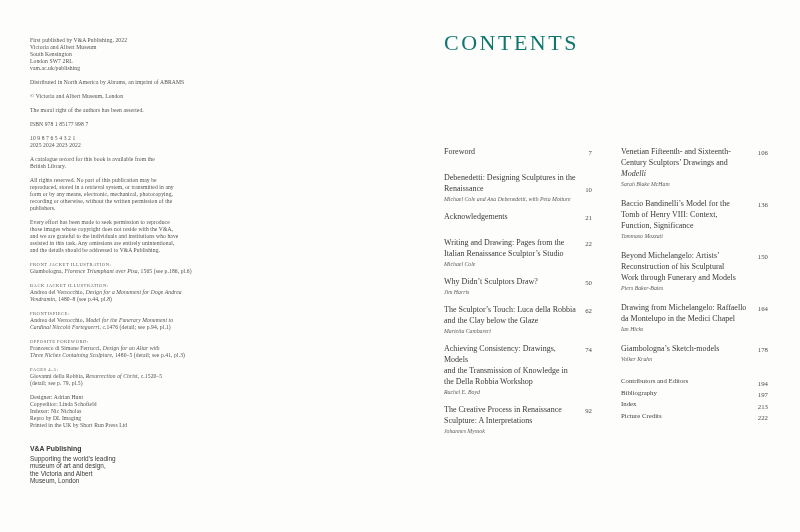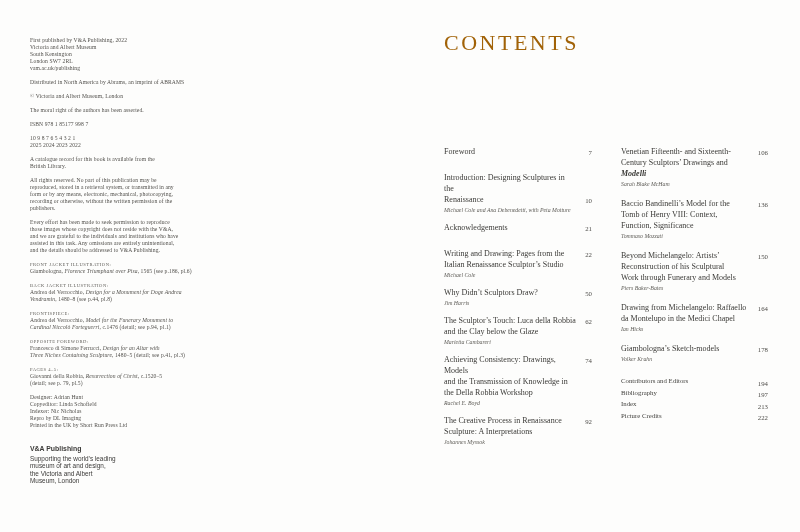--- a/index.html
+++ b/index.html
@@ -20,30 +20,30 @@
   .cline em{font-style:italic;}
   .footer{
     position:absolute;left:30px;top:445px;width:130px;
     font-family:"Liberation Sans",sans-serif;color:#3b3a38;
   }
   .pub{font-size:6.9px;font-weight:bold;margin-bottom:2.5px;}
   .tgl{font-size:6.4px;line-height:7.6px;}
   
   .contents-title{
     position:absolute;left:444px;top:30px;margin:0;
-    font-size:22px;font-weight:400;letter-spacing:2.5px;color:#a16207;
+    font-size:22px;font-weight:400;letter-spacing:2.5px;color:#0f766e;
   }
   .toc-col{position:absolute;top:146px;}
   #col-left{left:444px;width:148px;}
   #col-right{left:621px;width:147px;}
   .entry{margin-bottom:9px;}
   .entry.no-author{margin-bottom:15px;}
   #col-right .entry{margin-bottom:11px;}
   .trow{position:relative;font-size:8px;line-height:11px;color:#3b3a37;padding-right:16px;}
-  .trow em{font-style:italic;font-weight:bold;}
+  .trow em{font-style:italic;}
   .pagenum{position:absolute;right:0;top:1px;font-size:6.8px;color:#4d4c48;}
   .author{font-size:5.8px;font-style:italic;color:#5d5b56;line-height:6.5px;margin-top:1.5px;}
   .backmatter{margin-top:13px;}
   .bm-row{position:relative;font-size:6.8px;line-height:11.5px;color:#454440;padding-right:16px;}
   .bm-row .pagenum{top:2.5px;}
 </style>
 </head>
 <body>
 
 <div class="spread">
@@ -134,21 +134,21 @@
     </div>
   </div>
 
   <div class="page-right">
     <h1 class="contents-title">CONTENTS</h1>
     <div class="toc-col" id="col-left">
         <div class="entry no-author">
           <div class="trow">Foreword<span class="pagenum">7</span></div>
         </div>
         <div class="entry">
-          <div class="trow">Introduction: Designing Sculptures in the</div>
+          <div class="trow">Debenedetti: Designing Sculptures in the</div>
           <div class="trow">Renaissance<span class="pagenum">10</span></div>
           <div class="author">Michael Cole and Ana Debenedetti, with Peta Motture</div>
         </div>
         <div class="entry no-author">
           <div class="trow">Acknowledgements<span class="pagenum">21</span></div>
         </div>
         <div class="entry">
           <div class="trow">Writing and Drawing: Pages from the<span class="pagenum">22</span></div>
           <div class="trow">Italian Renaissance Sculptor’s Studio</div>
           <div class="author">Michael Cole</div>

